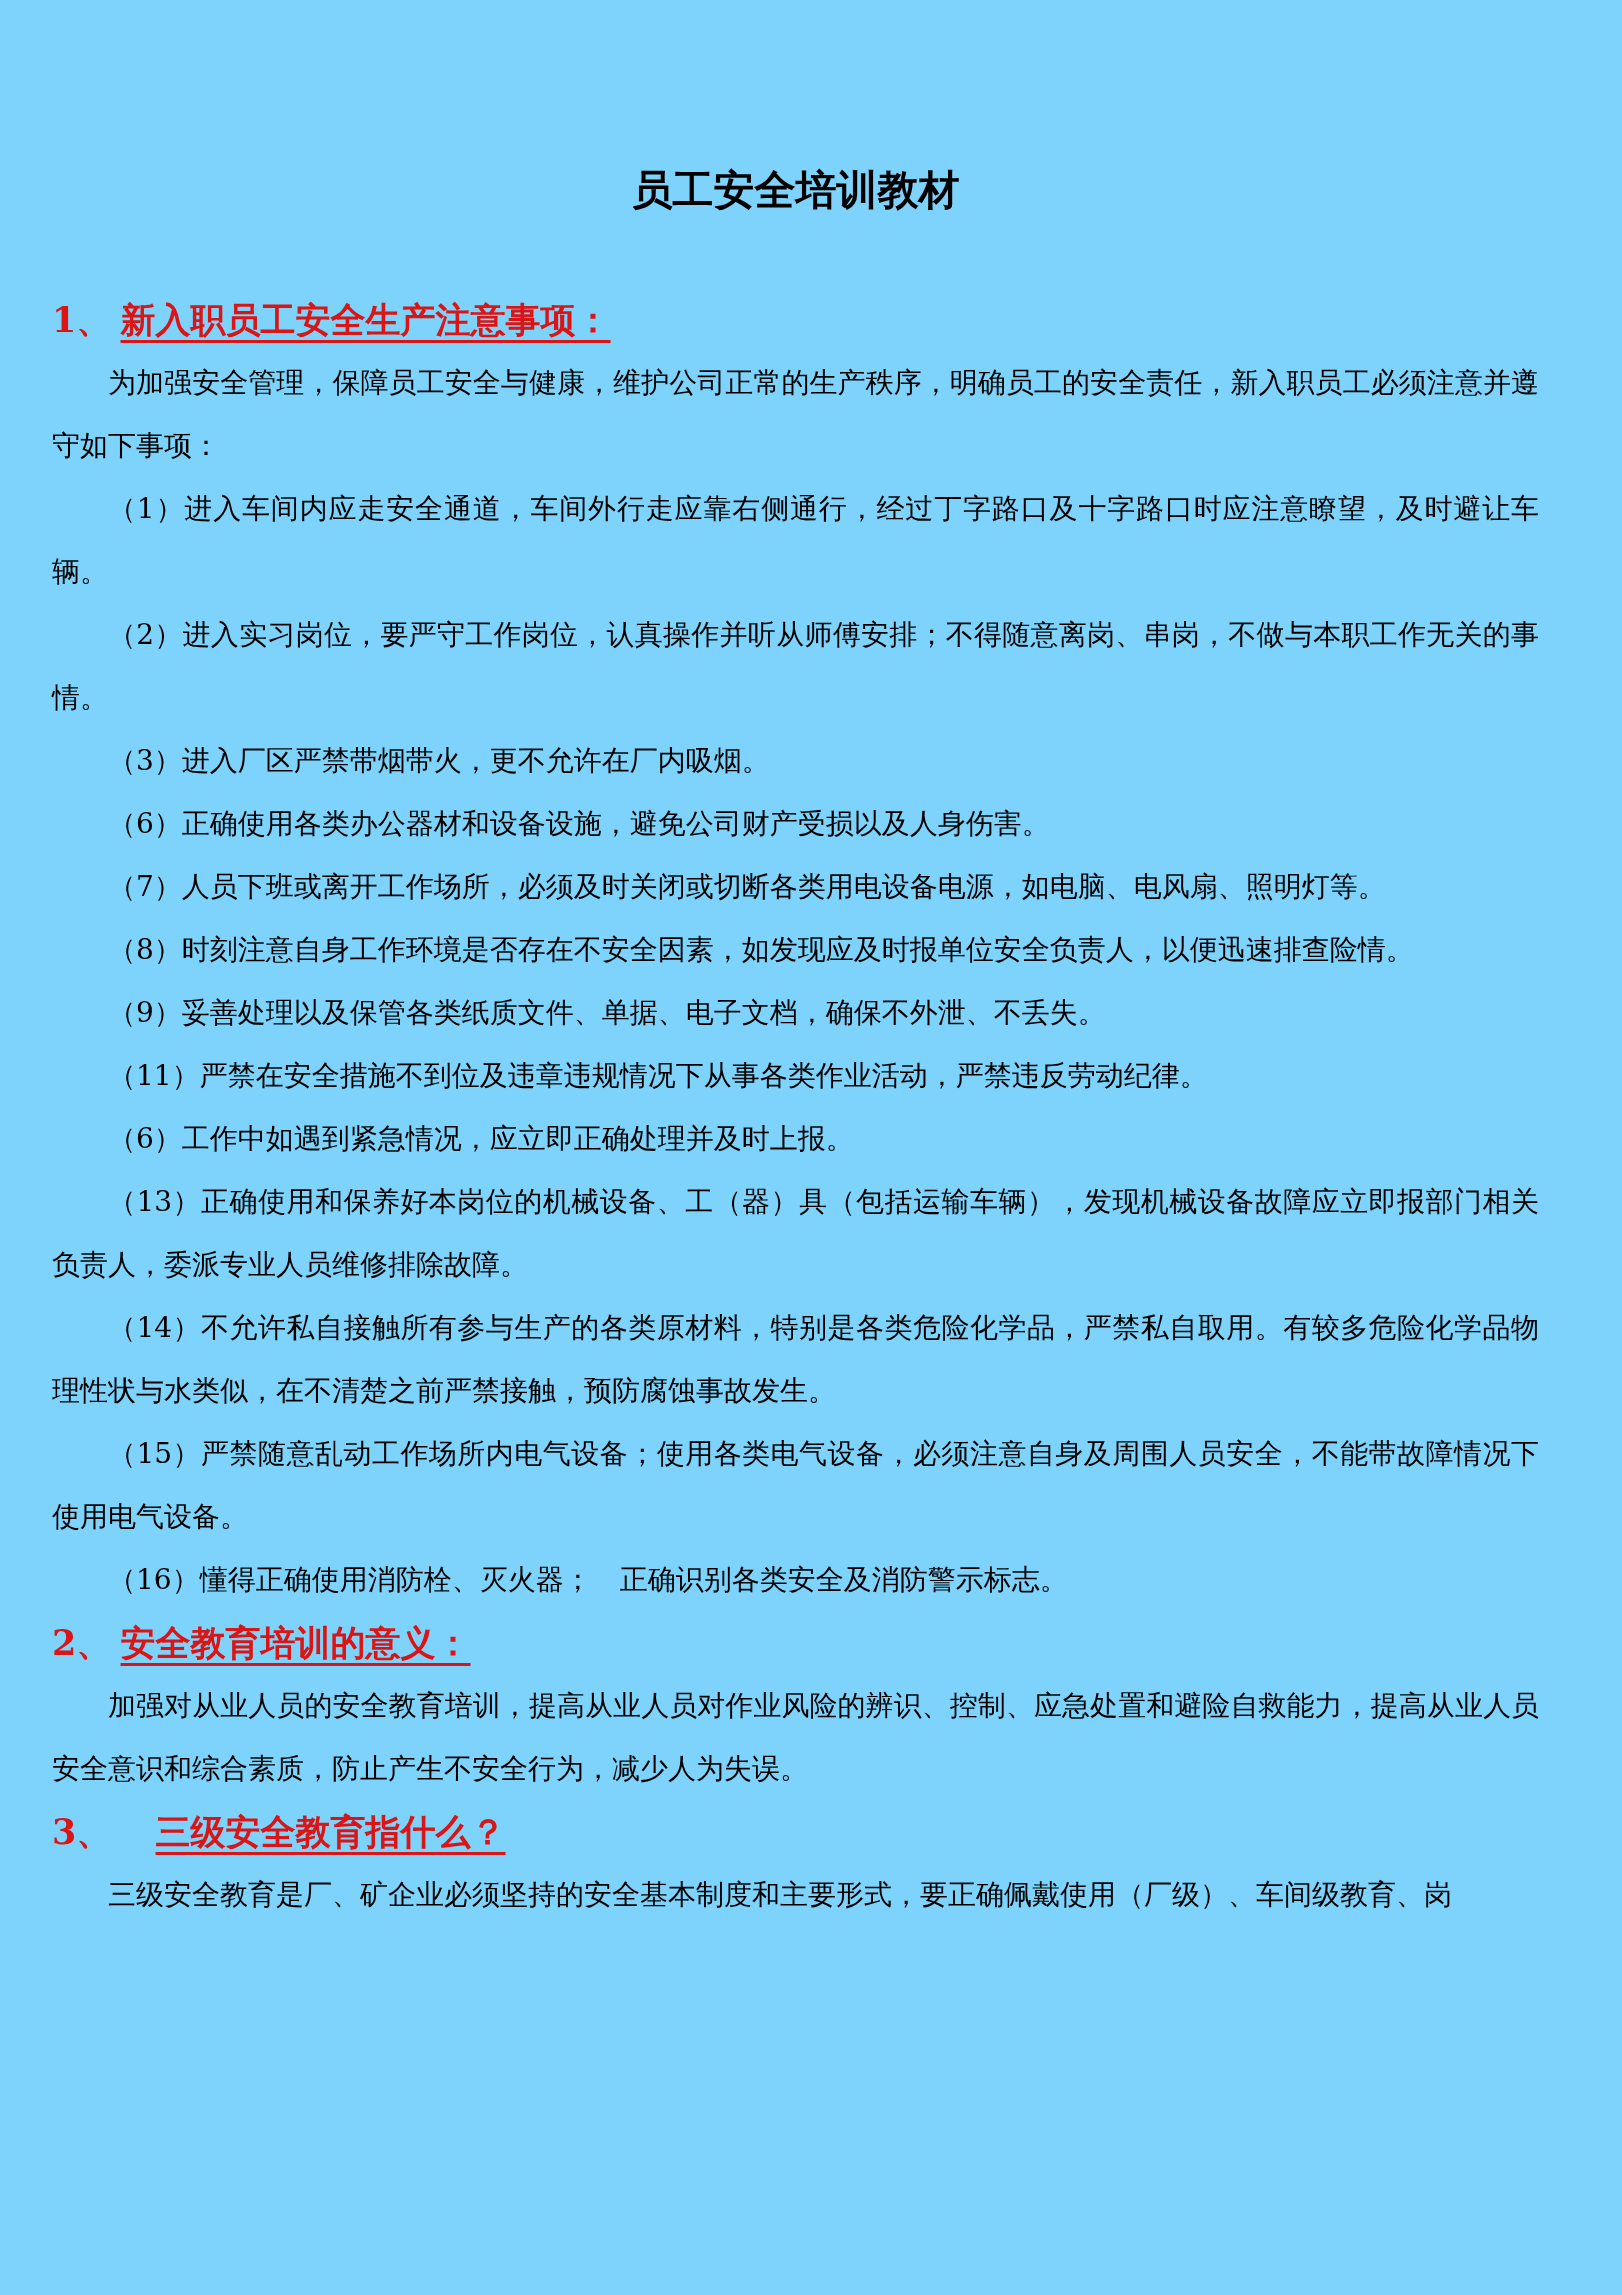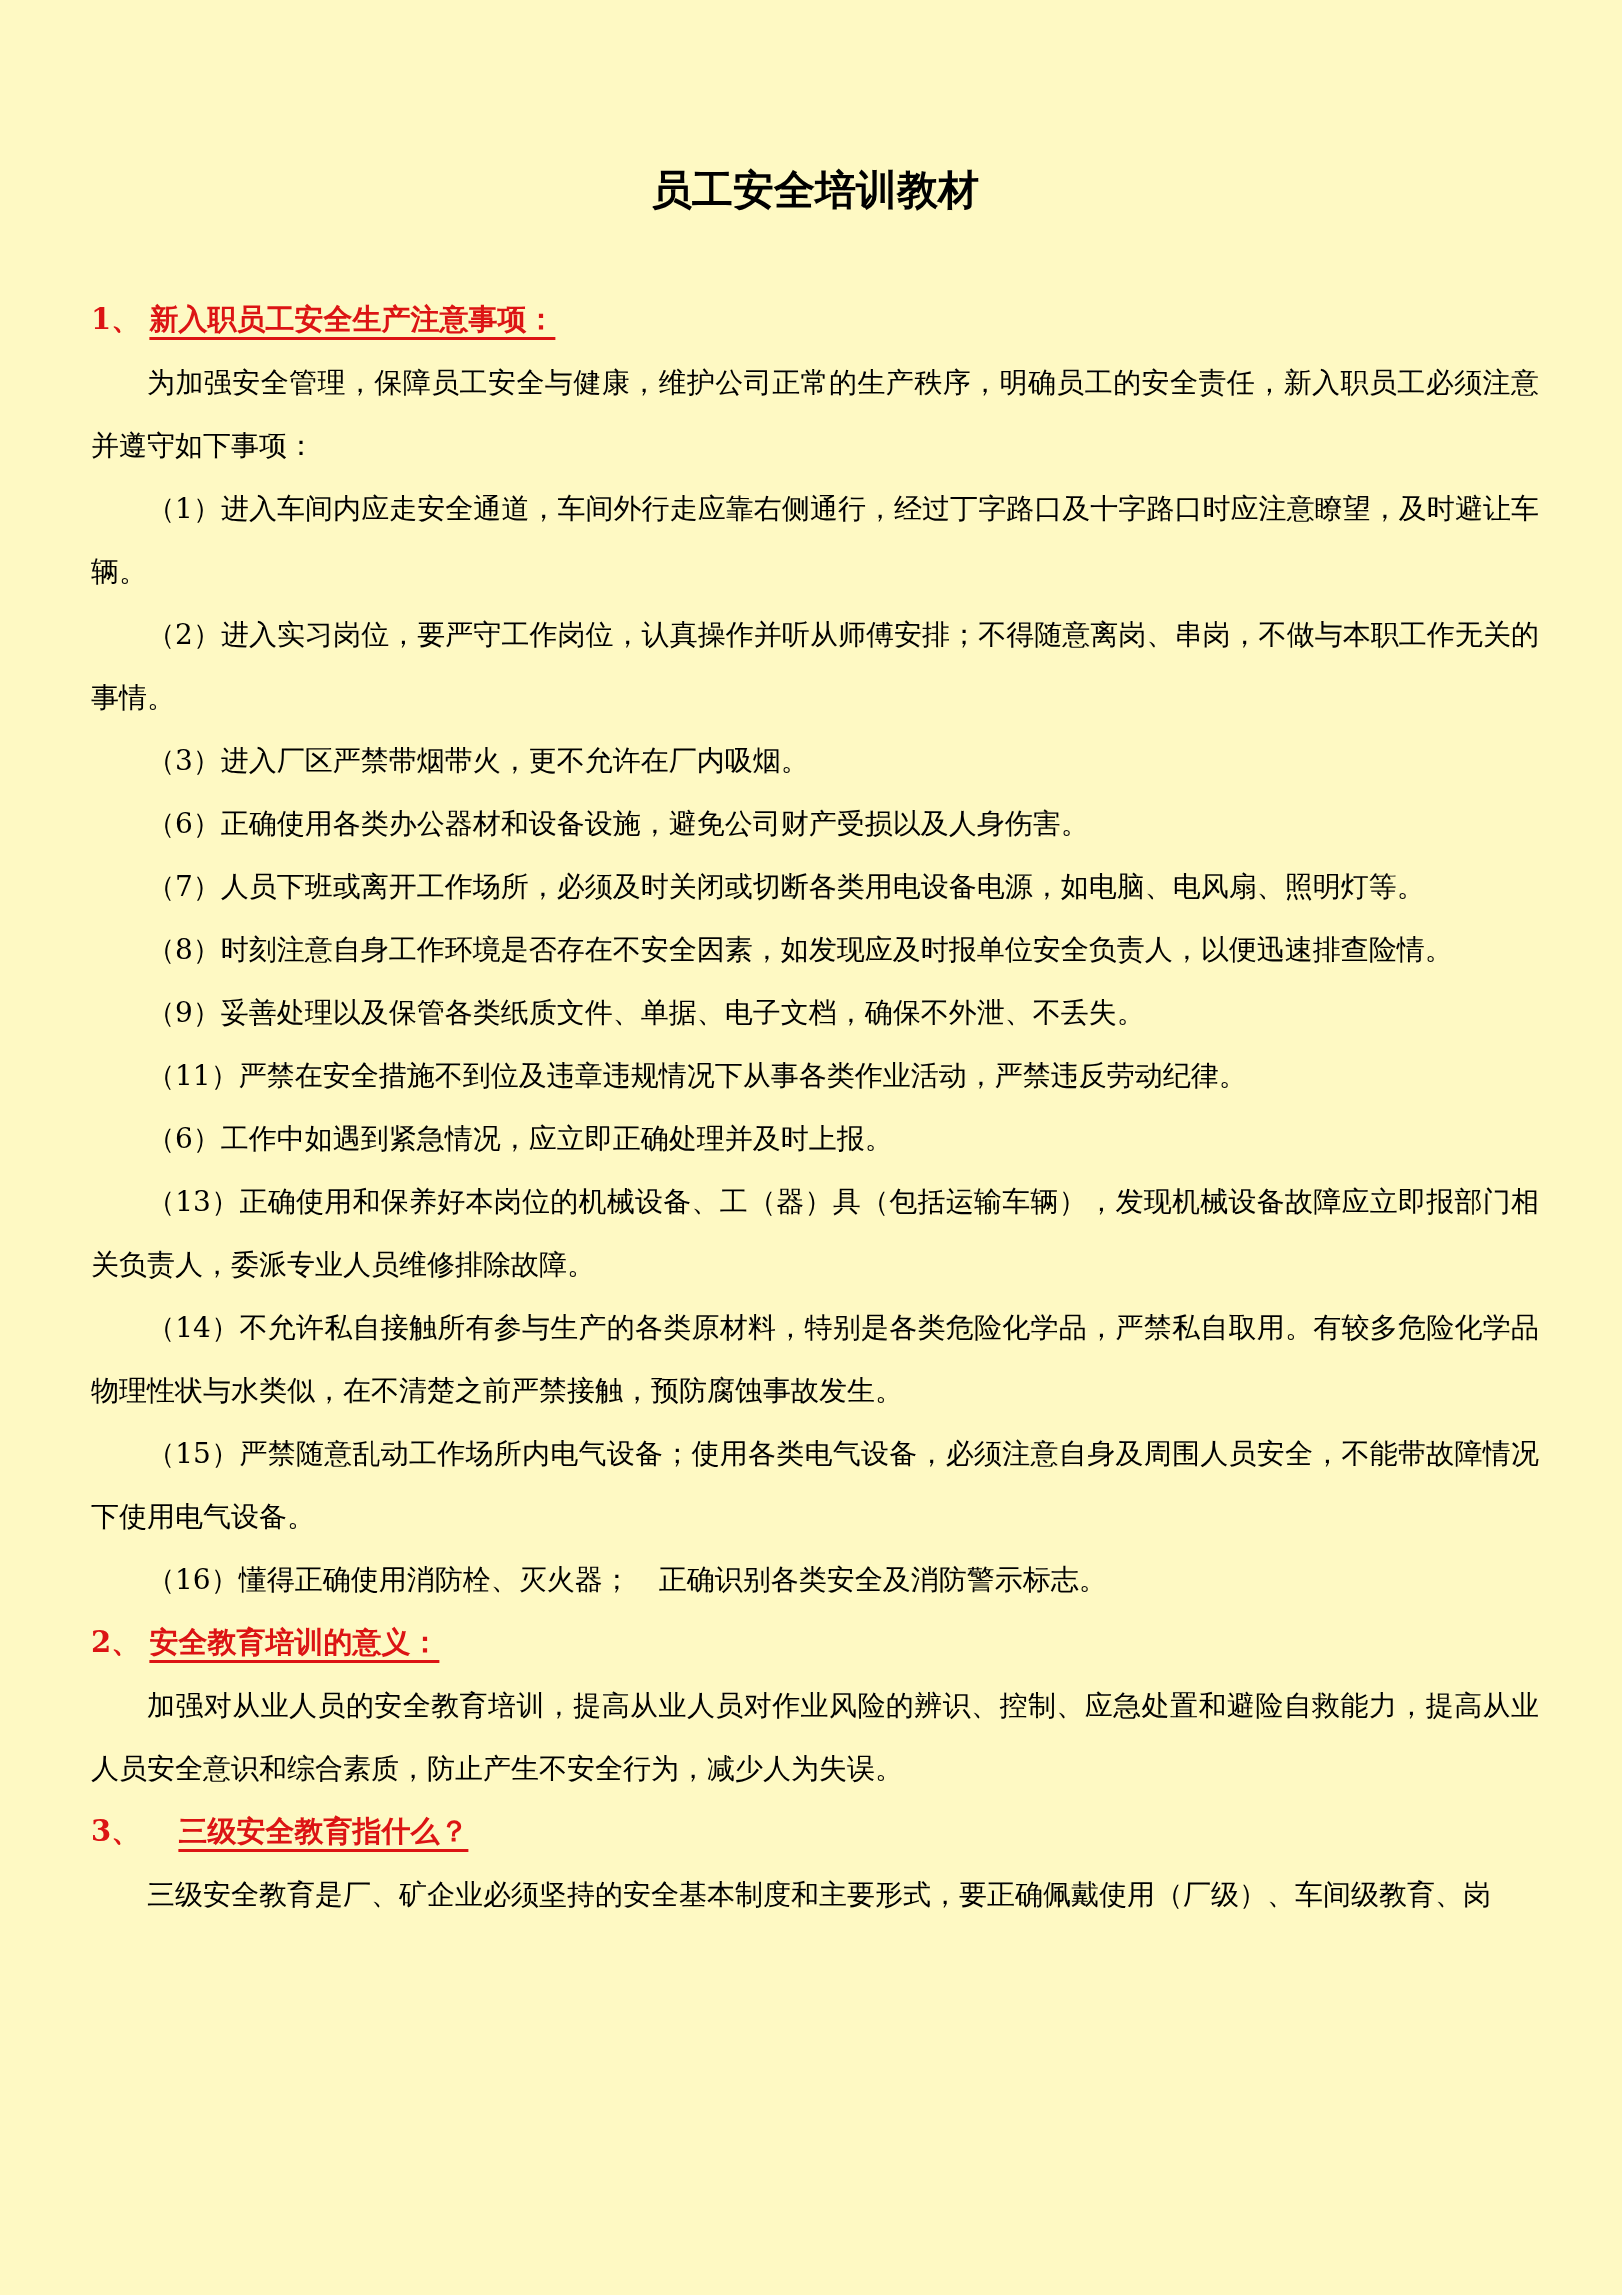--- a/index.html
+++ b/index.html
@@ -2,41 +2,41 @@
 <html style="--accent: #dc1414;font-size:10.5px"><head>
 <meta charset="utf-8">
 <style>
   :root{ --accent:#dc1414; }
   html,body{ margin:0; padding:0; background:#ffffff; }
   .page{
     position:relative;
     width:1623px;
     height:2295px;
     box-sizing:border-box;
-    padding:164px 84px 0 91px;
-    background:#fef9c3;
+    padding:164px 84px 0 52px;
+    background:#7dd3fc;
     font-family:"DejaVu Serif","Liberation Serif",serif;
     font-size:28px;
     line-height:63px;
     color:#000000;
     overflow:hidden;
   }
   .doc-title{
     margin:0 0 72px 0;
     text-align:center;
     font-family:"DejaVu Sans","Liberation Sans",sans-serif;
     font-weight:bold;
     font-size:41px;
     line-height:52px;
     color:#000000;
   }
   section{ margin:0; }
   .sec-heading{
     margin:0;
-    font-size:29px;
+    font-size:35px;
     font-weight:bold;
     color:var(--accent);
     line-height:63px;
   }
   .sec-num{ margin-right:9.2px; }
   .sec-title{
     text-decoration:underline;
     text-decoration-color:var(--accent);
     text-decoration-thickness:2.6px;
     text-underline-offset:7.9px;

